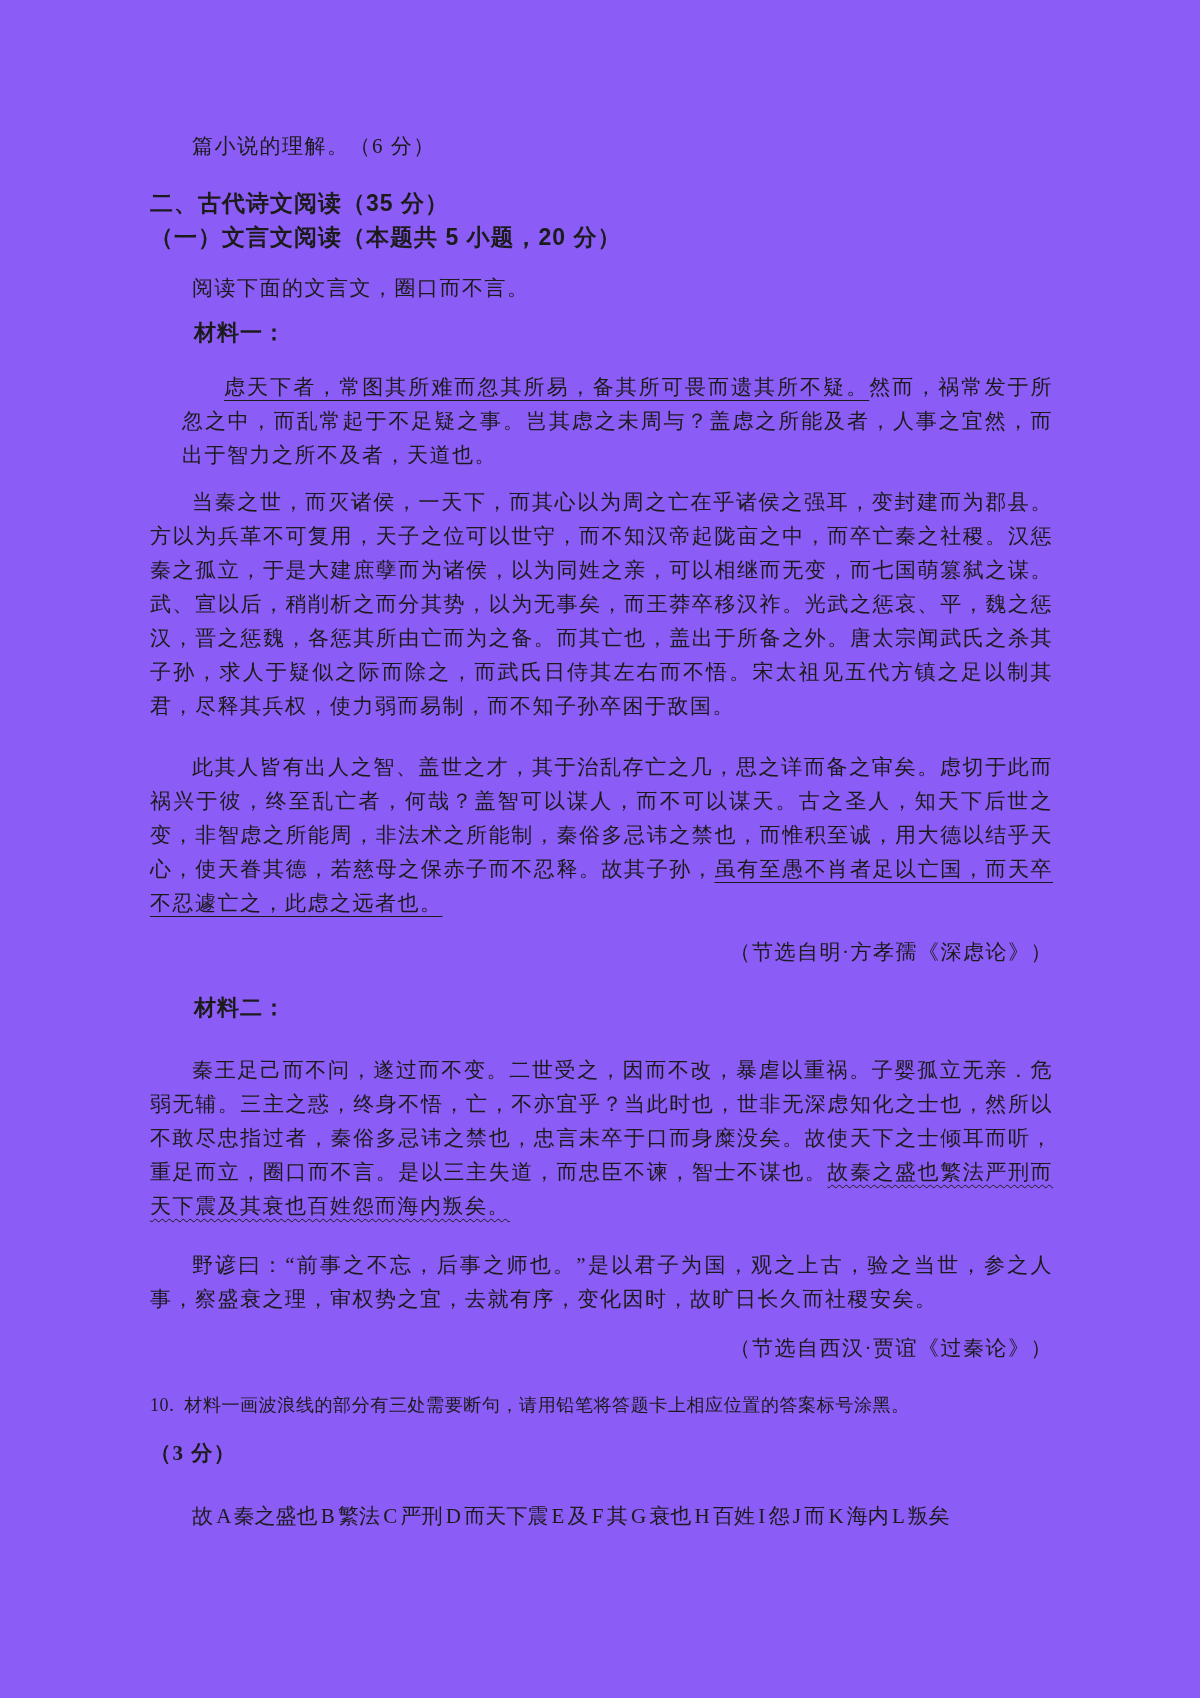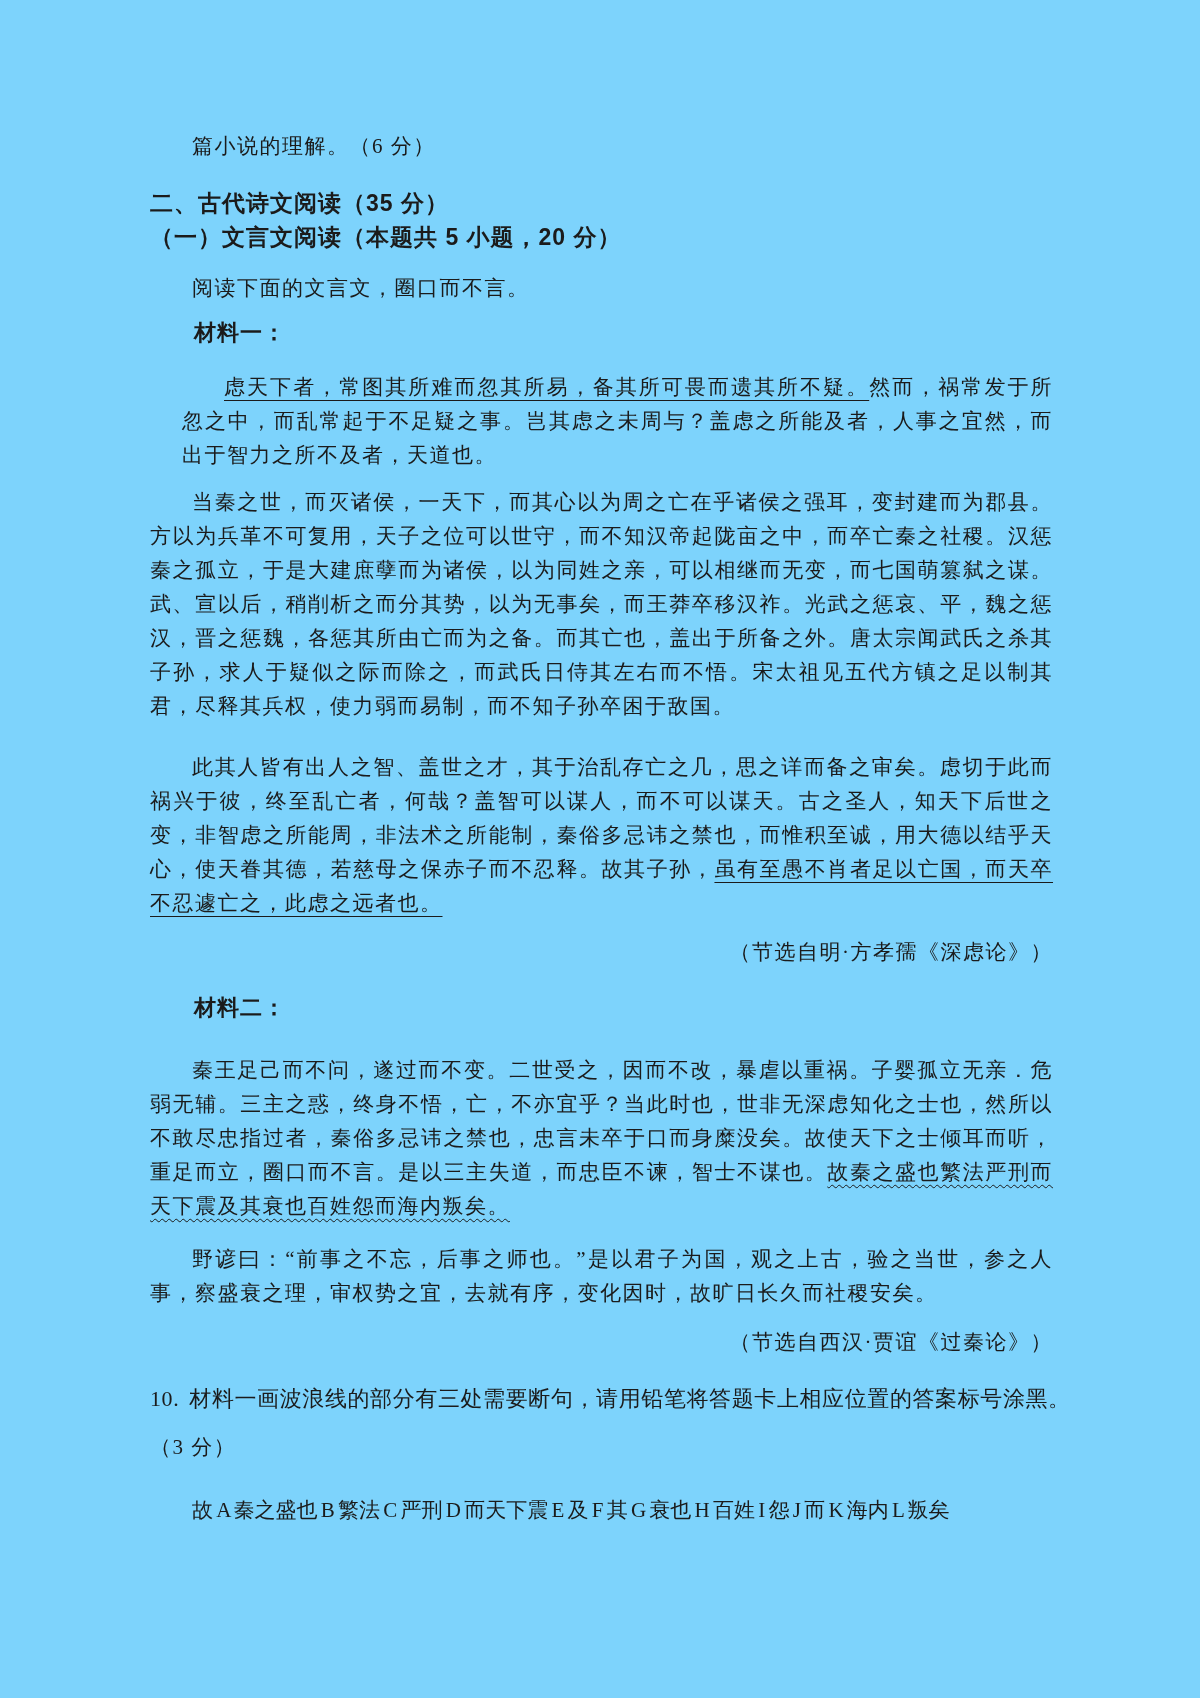--- a/index.html
+++ b/index.html
@@ -12,21 +12,21 @@
     height: 1698px;
     color: #1b1b1b;
     font-family: "Liberation Serif", "DejaVu Serif", serif;
     overflow: hidden;
   }
   .page {
     box-sizing: border-box;
     width: 1200px;
     height: 1698px;
     padding: 129px 147px 120px 150px;
-    background: #7dd3fc;
+    background: #8b5cf6;
   }
   .body-text {
     font-size: 21px;
     line-height: 34px;
     letter-spacing: 1.5px;
     text-align: justify;
     text-justify: inter-ideograph;
   }
   .indent { text-indent: 2em; }
   .heading {
@@ -64,37 +64,37 @@
   .mt-h1   { margin-top: 23px; }
   .mt-h2   { }
   .mt-ins  { margin-top: 17px; }
   .mt-m1   { margin-top: 13px; }
   .mt-p1   { margin-top: 18px; margin-left: 32px; }
   .mt-p2   { margin-top: 13px; }
   .mt-p3   { margin-top: 27px; }
   .mt-src1 { margin-top: 15px; }
   .mt-m2   { margin-top: 24px; }
   .mt-m2p1 { margin-top: 26px; }
-  .mt-m2p2 { margin-top: 19px; }
+  .mt-m2p2 { margin-top: 25px; }
   .mt-src2 { margin-top: 15px; }
   .mt-q10  { margin-top: 23px; }
   .mt-scr  { margin-top: 14px; }
   .mt-opt  { margin-top: 29px; }
   .q10-line {
-    font-size: 22px;
+    font-size: 18px;
     line-height: 34px;
     letter-spacing: 0.6px;
     white-space: nowrap;
-    text-align: right;
   }
   .q10-number { margin-right: 10px; }
   .score-line {
     font-size: 21px;
     line-height: 34px;
     letter-spacing: 1.5px;
+    font-weight: bold;
   }
   .options-line {
     font-size: 21px;
     line-height: 34px;
     letter-spacing: 0;
     word-spacing: -2px;
     white-space: nowrap;
     text-indent: 2em;
   }
 </style>

